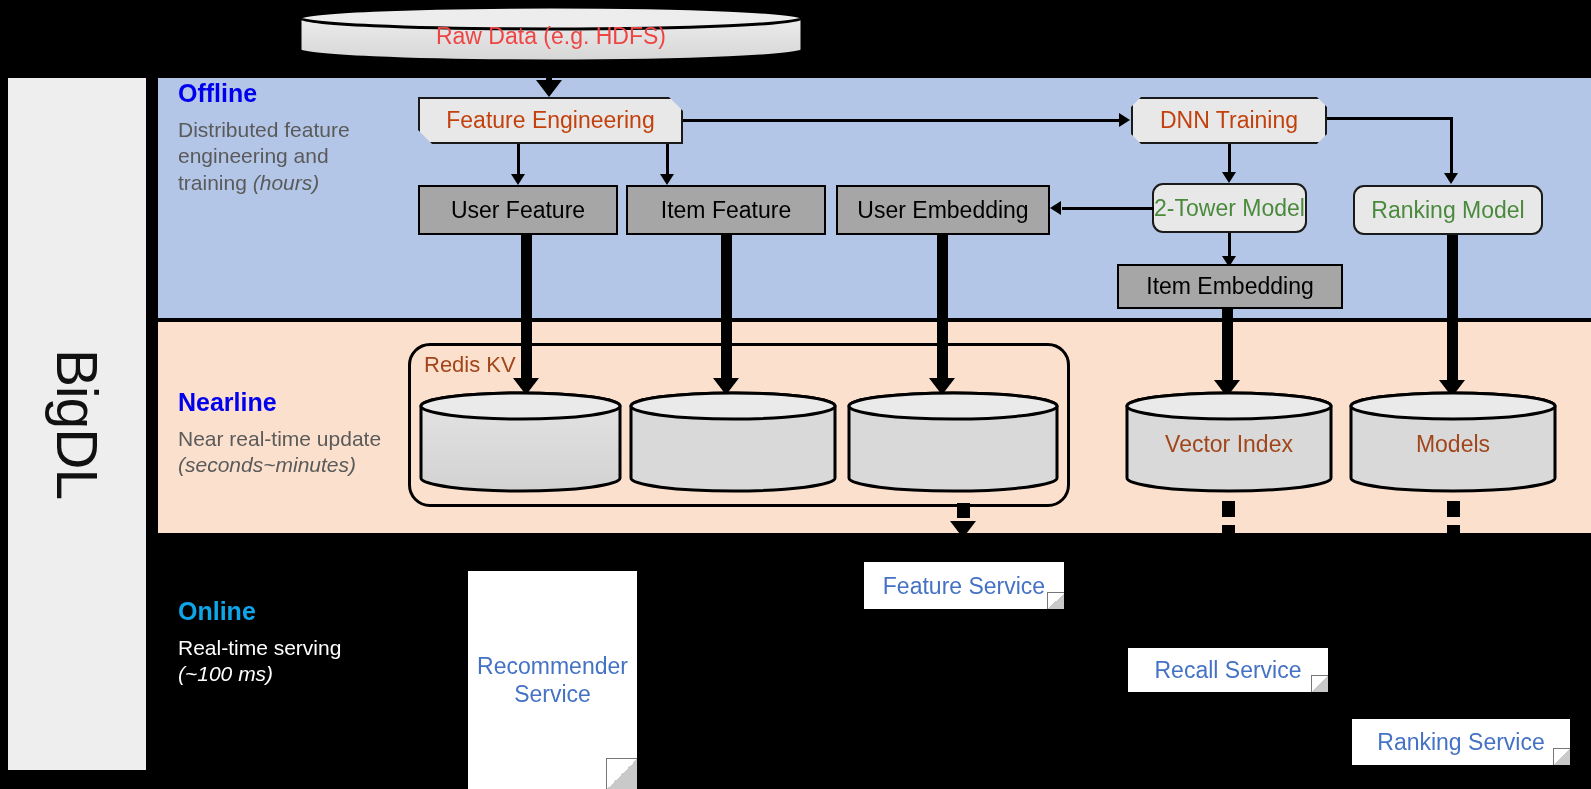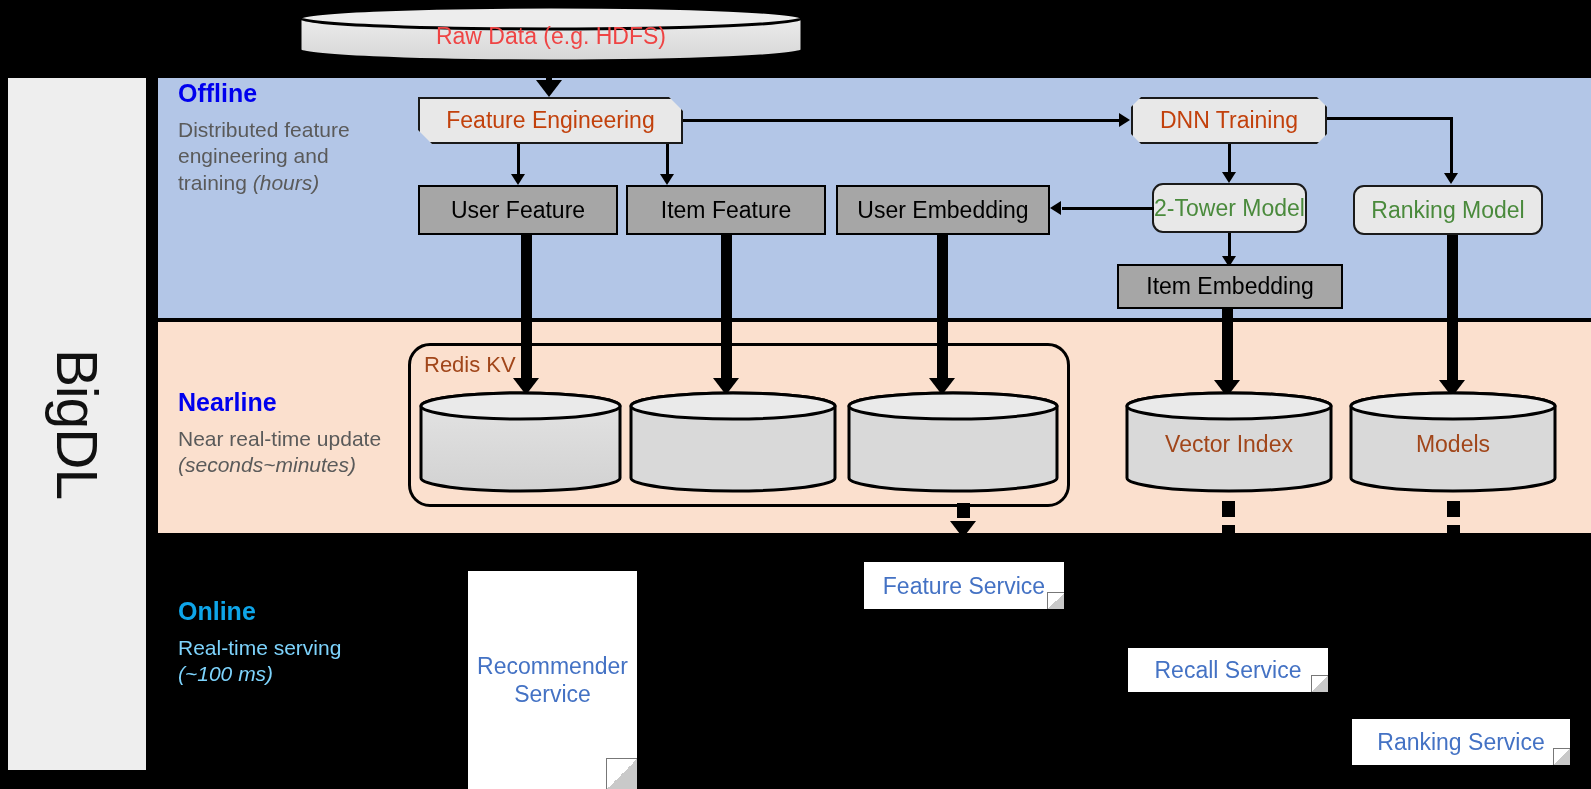--- a/index.html
+++ b/index.html
@@ -20,21 +20,21 @@
 
   
   .cap{position:absolute;width:215px;}
   .cap .cap-title{font-size:25px;color:#0000ee;font-weight:600;line-height:1.1;margin-bottom:9px;}
   .cap .cap-desc{font-size:21px;color:#5a5a5a;line-height:1.28;}
   .cap .cap-desc i{}
   #cap-offline{left:178px;top:80px;}
   #cap-nearline{left:178px;top:346px;margin-top:43px;}
   #cap-online{left:178px;top:598px;}
   #cap-online .cap-title{color:#0ea5e9;}
-  #cap-online .cap-desc{color:#7dd3fc;}
+  #cap-online .cap-desc{color:#ffffff;}
 
   
   .box{position:absolute;box-sizing:border-box;display:flex;align-items:center;
        justify-content:center;text-align:center;}
 
   .gray-box{background:#a6a6a6;border:2.5px solid #000;color:#000;font-size:23px;}
 
   .card-box{background:#e8e8e8;border:2.5px solid #1a1a1a;font-size:23px;}
   
   .notched{clip-path:polygon(0 0, calc(100% - 14px) 0, 100% 14px, 100% 100%, 14px 100%, 0 calc(100% - 14px));}

